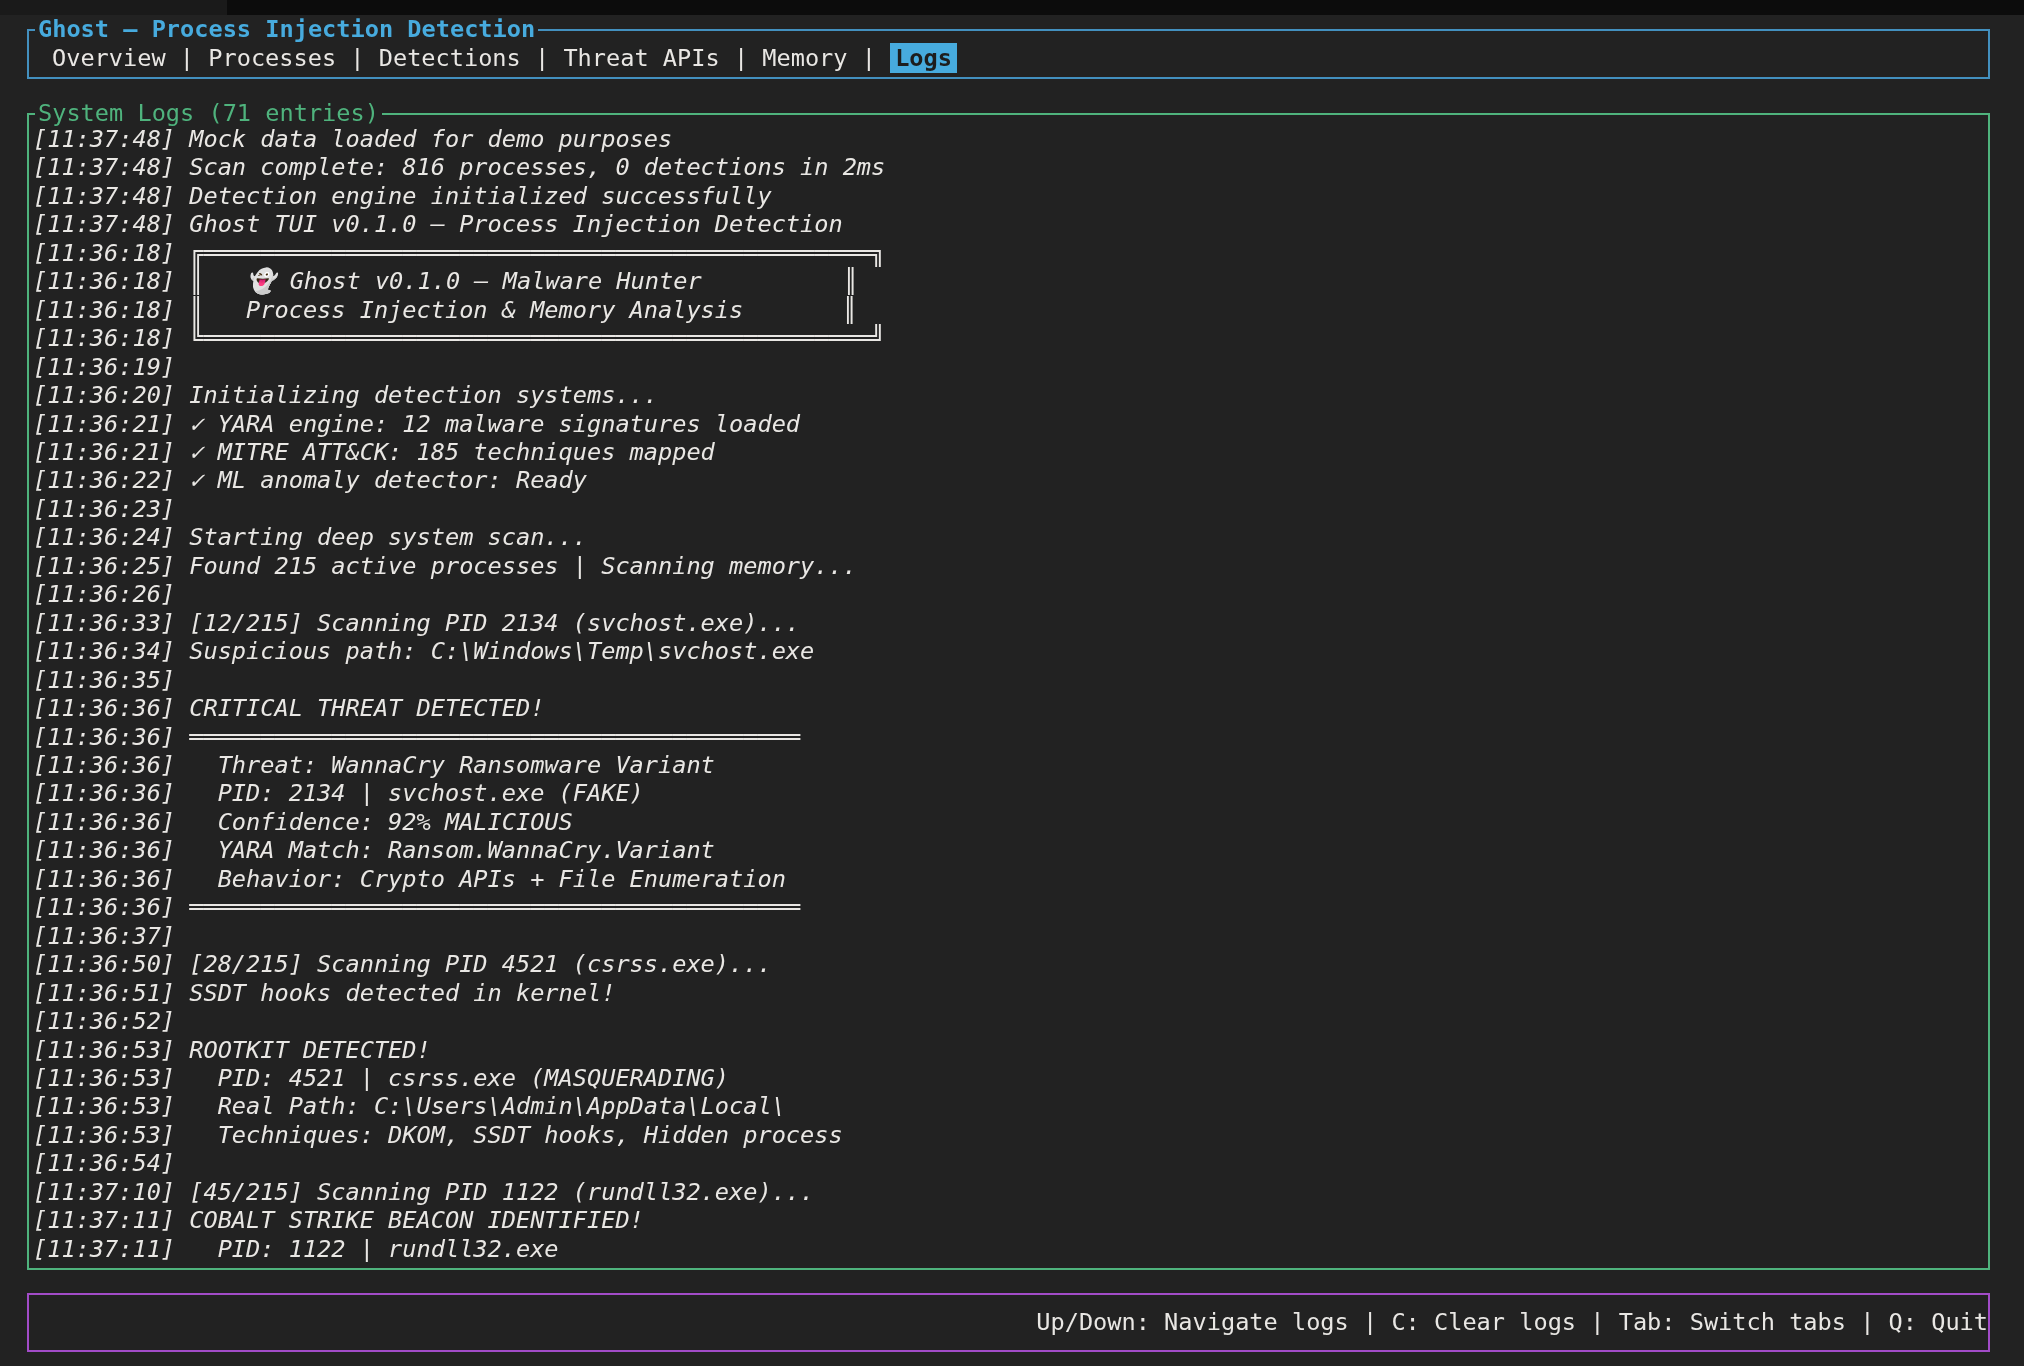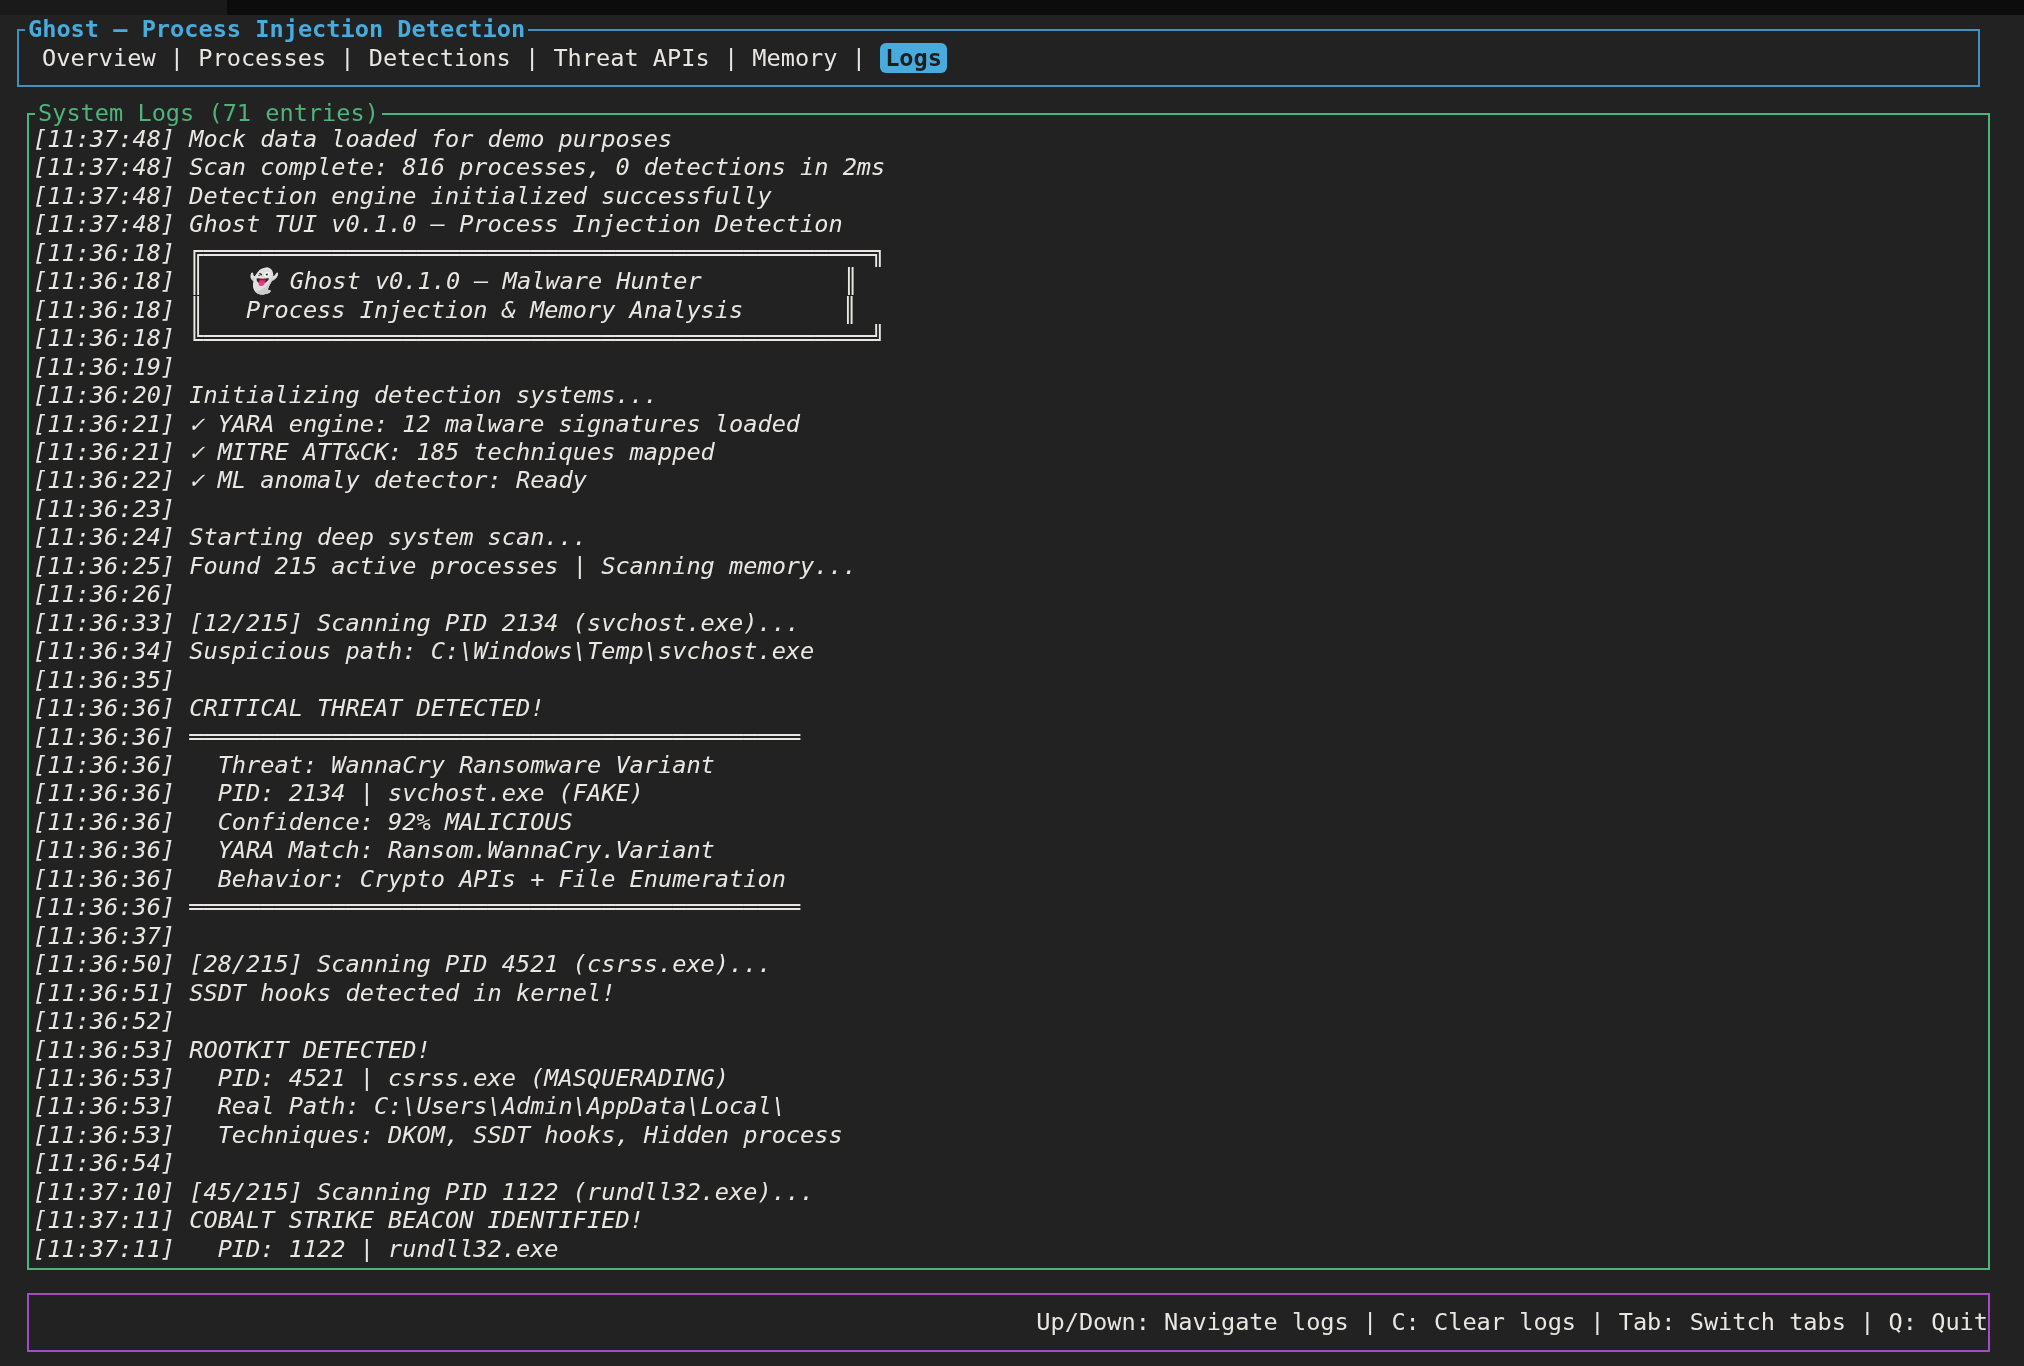--- a/index.html
+++ b/index.html
@@ -15,25 +15,25 @@
   }
   .top-strip{position:absolute;left:0;top:0;width:2024px;height:15px;background:var(--strip-right);}
   .top-strip .seg-left{position:absolute;left:0;top:0;width:227px;height:15px;background:var(--strip-left);}
 
   .panel{position:absolute;box-sizing:border-box;border:2px solid;}
   .panel-label{
     position:absolute;top:-16px;left:6px;background:var(--bg);
     padding:0 3px;line-height:29px;white-space:pre;
   }
 
-  .tab-box{left:17px;top:29px;width:1963px;height:58px;border-color:var(--cyan-border);}
+  .tab-box{left:27px;top:29px;width:1963px;height:50px;border-color:var(--cyan-border);}
   .tab-box .panel-label{color:var(--cyan);font-weight:bold;}
   .tab-row{position:absolute;left:23px;top:13px;white-space:pre;line-height:29px;}
   .tab{color:var(--text);cursor:default;}
-  .tab.active{background:var(--cyan);color:var(--tab-active-text);font-weight:bold;padding:1px 5px;border-radius:6px;}
+  .tab.active{background:var(--cyan);color:var(--tab-active-text);font-weight:bold;padding:1px 5px;}
   .tab-sep{color:var(--text);}
 
   .log-box{left:27px;top:113px;width:1963px;height:1157px;border-color:var(--green);}
   .log-box .panel-label{color:var(--green);}
   .log-list{
     position:absolute;left:4px;top:10px;right:6px;bottom:6px;
     overflow:hidden;white-space:pre;line-height:28.45px;font-style:italic;
   }
   .log-line{white-space:pre;}
   .log-line .ts,.log-line .msg{color:var(--text);}

